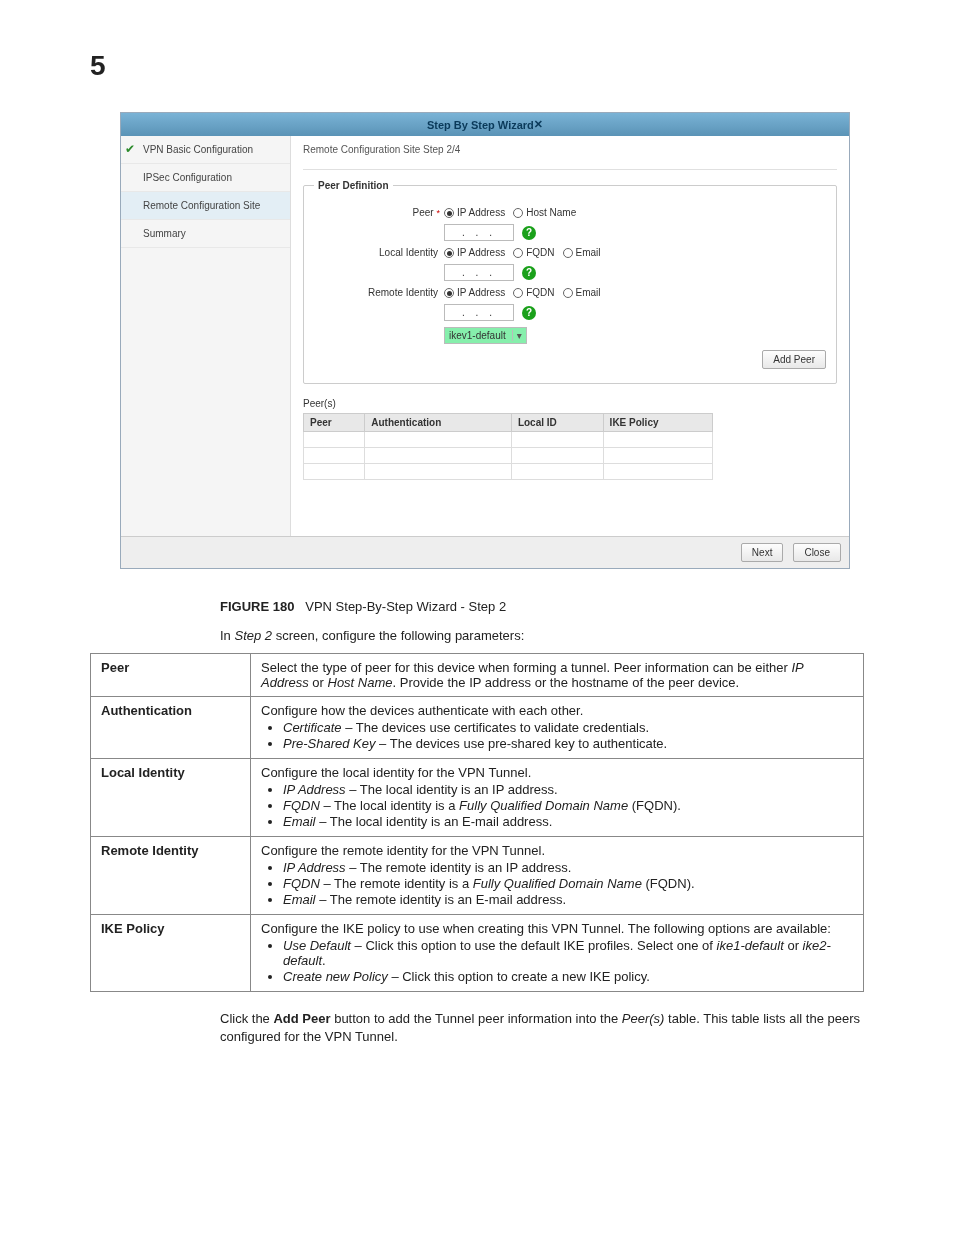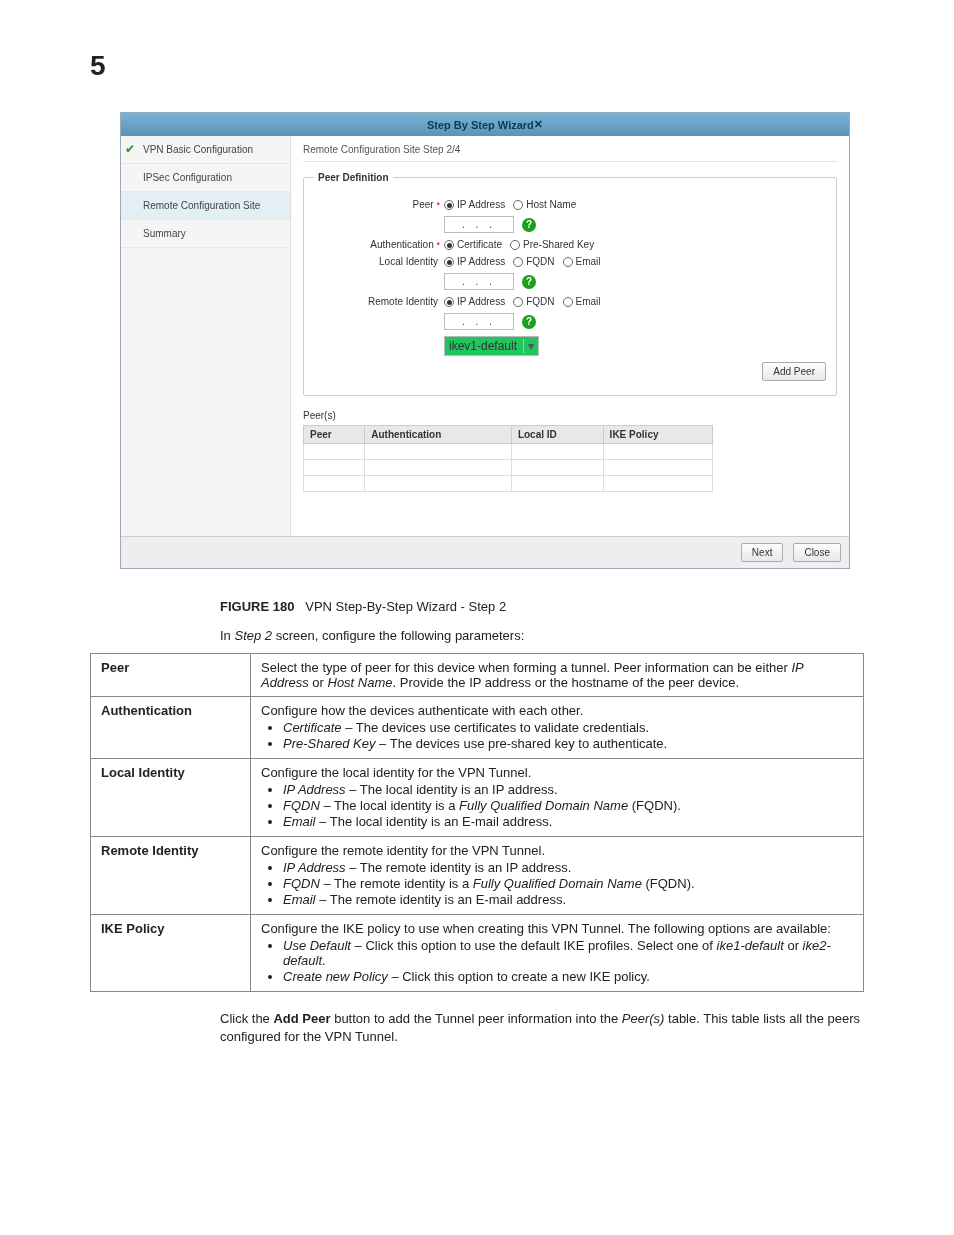--- a/index.html
+++ b/index.html
@@ -66,21 +66,21 @@
       background: #e3eef5;
     }
     .wizard-main {
       flex: 1;
       padding: 8px 12px 10px 12px;
       position: relative;
     }
     .wizard-header {
       font-size: 10px;
       color: #555;
-      padding-bottom: 6px;
+      padding-bottom: 14px;
       border-bottom: 1px solid #e0e0e0;
       margin-bottom: 10px;
     }
     fieldset.peerdef {
       border: 1px solid #ccc;
       border-radius: 2px;
       padding: 10px 10px 14px 10px;
       margin-bottom: 14px;
     }
     fieldset.peerdef legend {
@@ -145,23 +145,23 @@
       border-radius: 50%;
       display: inline-flex;
       justify-content: center;
       align-items: center;
       font-size: 10px;
       font-weight: bold;
       cursor: pointer;
     }
     .select-box {
       border: 1px solid #bbb;
-      background: #22c55e;
+      background: #86efac;
       padding: 2px 4px;
-      font-size: 12px;
+      font-size: 10px;
       display: inline-flex;
       align-items: flex-end;
       gap: 6px;
     }
     .select-box .arrow {
       border-left: 1px solid #bbb;
       padding-left: 4px;
       color: #555;
     }
     .add-peer-row {
@@ -298,36 +298,20 @@
           </div>
         </div>
         <div class="form-row">
           <div class="form-label"></div>
           <div class="form-opts">
             <span class="ip-input">.   .   .</span>
             <span class="help-q">?</span>
           </div>
         </div>
 
-        <div class="form-row">
-          <div class="form-label">
-            <span>Authentication</span>
-            <span class="star">*</span>
-          </div>
-          <div class="form-opts">
-            <span class="radio-dot sel">
-                <span class="r"></span>
-                <span>Certificate</span>
-              </span>
-            <span class="radio-dot">
-                <span class="r"></span>
-                <span>Pre-Shared Key</span>
-              </span>
-          </div>
-        </div>
 
         <div class="form-row">
           <div class="form-label">Local Identity</div>
           <div class="form-opts">
             <span class="radio-dot sel">
                 <span class="r"></span>
                 <span>IP Address</span>
               </span>
             <span class="radio-dot">
                 <span class="r"></span>

